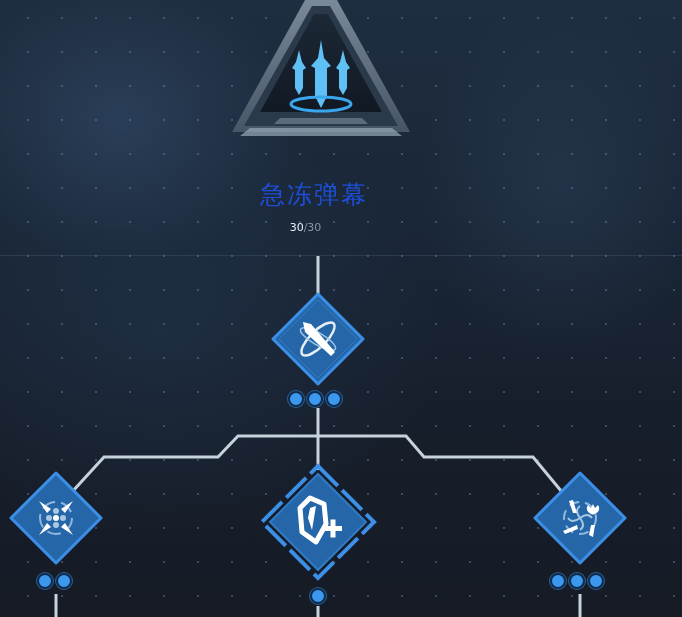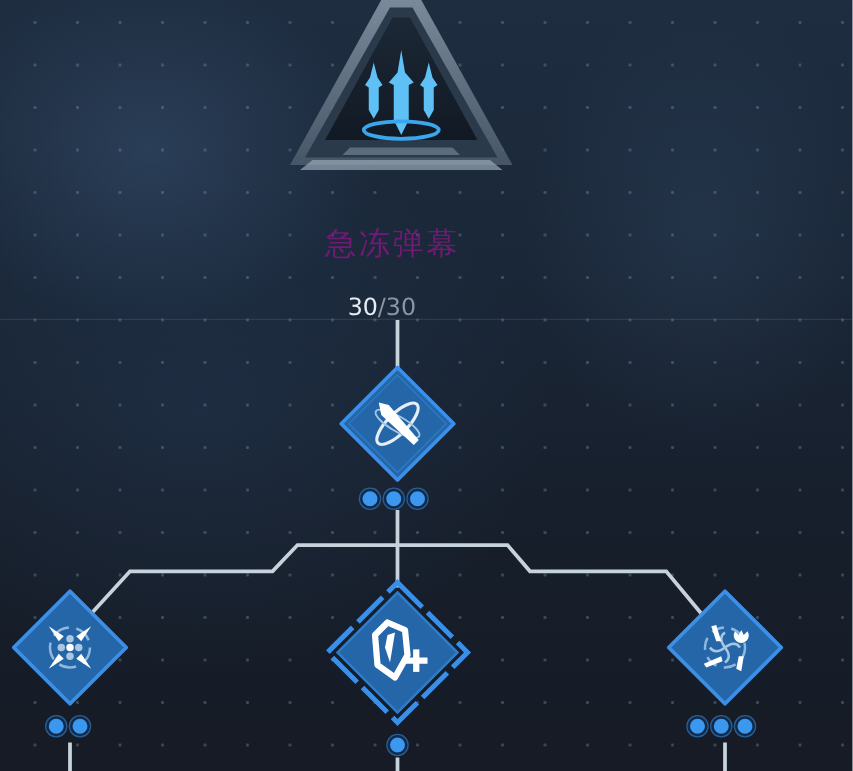--- a/index.html
+++ b/index.html
@@ -10,22 +10,22 @@
       radial-gradient(ellipse 400px 300px at 160px 330px, rgba(40,65,95,0.35), transparent 70%),
       linear-gradient(180deg,#1e2d40 0%,#1a2738 35%,#171f2c 65%,#161b25 100%);
     font-family:"DejaVu Sans","Liberation Sans",sans-serif;}
   .dotgrid{position:absolute;inset:0;
     background-image:radial-gradient(circle, rgba(130,160,190,0.35) 1px, transparent 1.4px);
     background-size:34px 34px;background-position:11px 1px;pointer-events:none;}
   .divider{position:absolute;left:0;top:255px;width:682px;height:1px;background:rgba(120,150,180,0.18);}
   svg.conn{position:absolute;left:0;top:0;}
   .emblem{position:absolute;left:232px;top:0;width:178px;height:142px;}
   .title{position:absolute;left:0;width:628px;top:178px;text-align:center;
-    color:#701a75;font-size:25px;letter-spacing:2px;font-weight:500;}
-  .progress{position:absolute;left:0;width:611px;top:221px;text-align:center;font-size:19px;margin-top:14px;}
+    color:#1d4ed8;font-size:25px;letter-spacing:2px;font-weight:500;}
+  .progress{position:absolute;left:0;width:611px;top:221px;text-align:center;font-size:11px;}
   .progress .cur{color:#e8edf1;}
   .progress .max{color:#8a96a3;}
   .node{position:absolute;}
   .node svg{display:block;}
   .dots{position:absolute;display:flex;gap:3px;}
   .dot{width:16px;height:16px;border-radius:50%;box-sizing:border-box;
     background:#3c97ee;border:2px solid #0f2a4a;box-shadow:0 0 0 1px #2a5f93;}
 </style>
 </head>
 <body>

